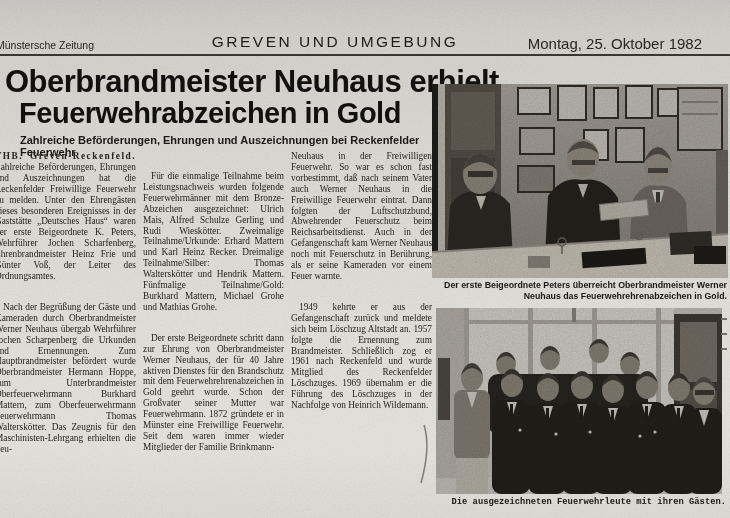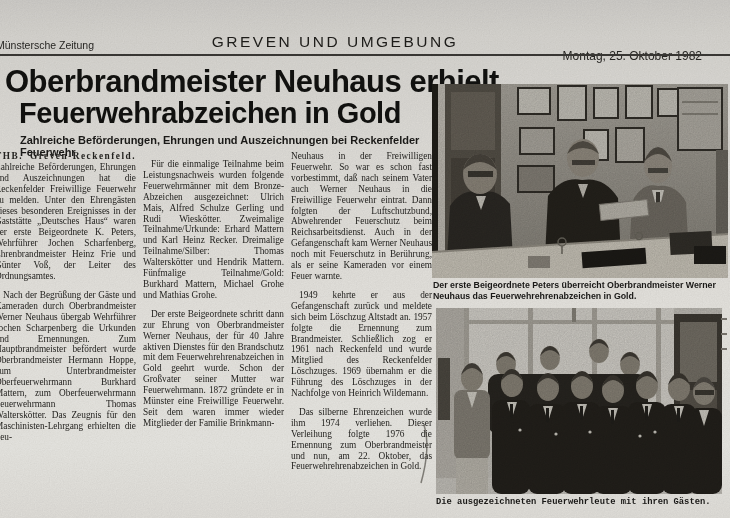--- a/index.html
+++ b/index.html
@@ -5,37 +5,37 @@
   html,body{margin:0;padding:0;background:#b9b7b3;}
   #page{
     position:relative;width:730px;height:518px;overflow:hidden;
     background:linear-gradient(180deg,#d2d0cc 0%,#dbd9d4 7%,#e3e1dc 28%,#eae8e3 62%,#ecebe6 86%,#e5e3de 100%);
     font-family:"Liberation Sans",sans-serif;color:#1b1a18;
   }
   
   .masthead{position:absolute;left:0;top:0;width:730px;height:57px;}
   .mast-left{position:absolute;left:-4px;top:39px;font-size:10.5px;color:#2a2926;}
   .mast-center{position:absolute;left:0;top:33px;width:670px;text-align:center;font-size:15.5px;letter-spacing:2.5px;color:#1f1e1b;}
-  .mast-right{position:absolute;right:28px;top:49px;font-size:12px;color:#2a2926;}
+  .mast-right{position:absolute;right:28px;top:35px;font-size:15px;color:#2a2926;}
   .mast-rule{position:absolute;left:0;top:54px;width:730px;height:2px;background:#3c3a37;}
   
   .hl1{position:absolute;left:5px;top:64px;width:428px;font-size:31px;font-weight:bold;letter-spacing:-0.5px;color:#121210;white-space:nowrap;}
   .hl2{position:absolute;left:0px;top:97px;width:420px;text-align:center;font-size:29px;font-weight:bold;letter-spacing:-0.5px;color:#121210;white-space:nowrap;}
   .subhead{position:absolute;left:20px;top:134px;width:420px;font-size:11px;font-weight:bold;color:#1c1b19;}
   
   .cols{position:absolute;left:-5px;top:151px;width:440px;display:flex;gap:7px;}
   .col{width:141px;font-family:"Liberation Serif","DejaVu Serif",serif;font-size:9.3px;line-height:10.9px;text-align:justify;color:#262522;}
   .col p{margin:0;}
   .col p.ind{text-indent:8px;}
-  .col p.sp{margin-top:8px;}
+  .col p.sp{margin-top:20px;}
   .dateline{font-weight:bold;letter-spacing:1.5px;}
   
   .photo1{position:absolute;left:432px;top:84px;width:296px;height:194px;}
   .photo2{position:absolute;left:436px;top:308px;width:286px;height:186px;}
-  .caption{position:absolute;font-size:8.8px;font-weight:bold;line-height:10.5px;color:#1c1b19;}
+  .caption{position:absolute;font-size:8.8px;font-weight:bold;line-height:10.5px;color:#1c1b19;text-align:right;}
   .cap1{left:433px;top:280px;width:294px;}
   .cap2{left:436px;top:497px;width:290px;font-family:Liberation Mono, monospace;}
   figure{margin:0;}
   svg{display:block;}
   
   .crease{position:absolute;left:412px;top:420px;pointer-events:none;}
   .edge-marks{position:absolute;left:721px;top:318px;width:8px;height:50px;pointer-events:none;}
   .edge-marks i{display:block;width:6px;height:2px;background:#7a766f;margin:0 0 13px 0;}
   .noise{position:absolute;left:0;top:0;width:730px;height:518px;pointer-events:none;opacity:.07;}
 </style>
@@ -60,21 +60,20 @@
       <p><span class="dateline">THB. Greven-Reckenfeld.</span> <span>Zahlreiche Beförderungen, Ehrungen und Auszeichnungen hat die Reckenfelder Freiwillige Feuerwehr zu melden. Unter den Ehrengästen dieses besonderen Ereignisses in der Gaststätte „Deutsches Haus“ waren der erste Beigeordnete K. Peters, Wehrführer Jochen Scharfenberg, Ehrenbrandmeister Heinz Frie und Günter Voß, der Leiter des Ordnungsamtes.</span></p>
       <p class="ind sp">Nach der Begrüßung der Gäste und Kameraden durch Oberbrandmeister Werner Neuhaus übergab Wehrführer Jochen Scharpenberg die Urkunden und Ernennungen. Zum Hauptbrandmeister befördert wurde Oberbrandmeister Hermann Hoppe, zum Unterbrandmeister Oberfeuerwehrmann Burkhard Mattern, zum Oberfeuerwehrmann Feuerwehrmann Thomas Walterskötter. Das Zeugnis für den Maschinisten-Lehrgang erhielten die Feu-</p>
     </div>
     <div class="col">
       <p class="ind sp">Für die einmalige Teilnahme beim Leistungsnachweis wurden folgende Feuerwehrmänner mit dem Bronze-Abzeichen ausgezeichnet: Ulrich Mais, Alfred Schulze Gerling und Rudi Wieskötter. Zweimalige Teilnahme/Urkunde: Erhard Mattern und Karl Heinz Recker. Dreimalige Teilnahme/Silber: Thomas Walterskötter und Hendrik Mattern. Fünfmalige Teilnahme/Gold: Burkhard Mattern, Michael Grohe und Mathias Grohe.</p>
       <p class="ind sp">Der erste Beigeordnete schritt dann zur Ehrung von Oberbrandmeister Werner Neuhaus, der für 40 Jahre aktiven Dienstes für den Brandschutz mit dem Feuerwehrehrenabzeichen in Gold geehrt wurde. Schon der Großvater seiner Mutter war Feuerwehrmann. 1872 gründete er in Münster eine Freiwillige Feuerwehr. Seit dem waren immer wieder Mitglieder der Familie Brinkmann-</p>
     </div>
     <div class="col">
       <p>Neuhaus in der Freiwilligen Feuerwehr. So war es schon fast vorbestimmt, daß nach seinem Vater auch Werner Neuhaus in die Freiwillige Feuerwehr eintrat. Dann folgten der Luftschutzbund, Abwehrender Feuerschutz beim Reichsarbeitsdienst. Auch in der Gefangenschaft kam Werner Neuhaus noch mit Feuerschutz in Berührung, als er seine Kameraden vor einem Feuer warnte.</p>
       <p class="ind sp">1949 kehrte er aus der Gefangenschaft zurück und meldete sich beim Löschzug Altstadt an. 1957 folgte die Ernennung zum Brandmeister. Schließlich zog er 1961 nach Reckenfeld und wurde Mitglied des Reckenfelder Löschzuges. 1969 übernahm er die Führung des Löschzuges in der Nachfolge von Heinrich Wildemann.</p>
-      <p class="ind sp">Das silberne Ehrenzeichen wurde ihm 1974 verliehen. Dieser Verleihung folgte 1976 die Ernennung zum Oberbrandmeister und nun, am 22. Oktober, das Feuerwehrehrenabzeichen in Gold.</p>
     </div>
   </div>
 
   <figure class="photo1">
     <svg width="296" height="194" viewBox="0 0 296 194" preserveAspectRatio="none">
       <defs>
         <linearGradient id="p1wall" x1="0" y1="0" x2="0" y2="1">
           <stop offset="0" stop-color="#b0aca3"></stop>
             <stop offset="1" stop-color="#8b877e"></stop>
         </linearGradient>

